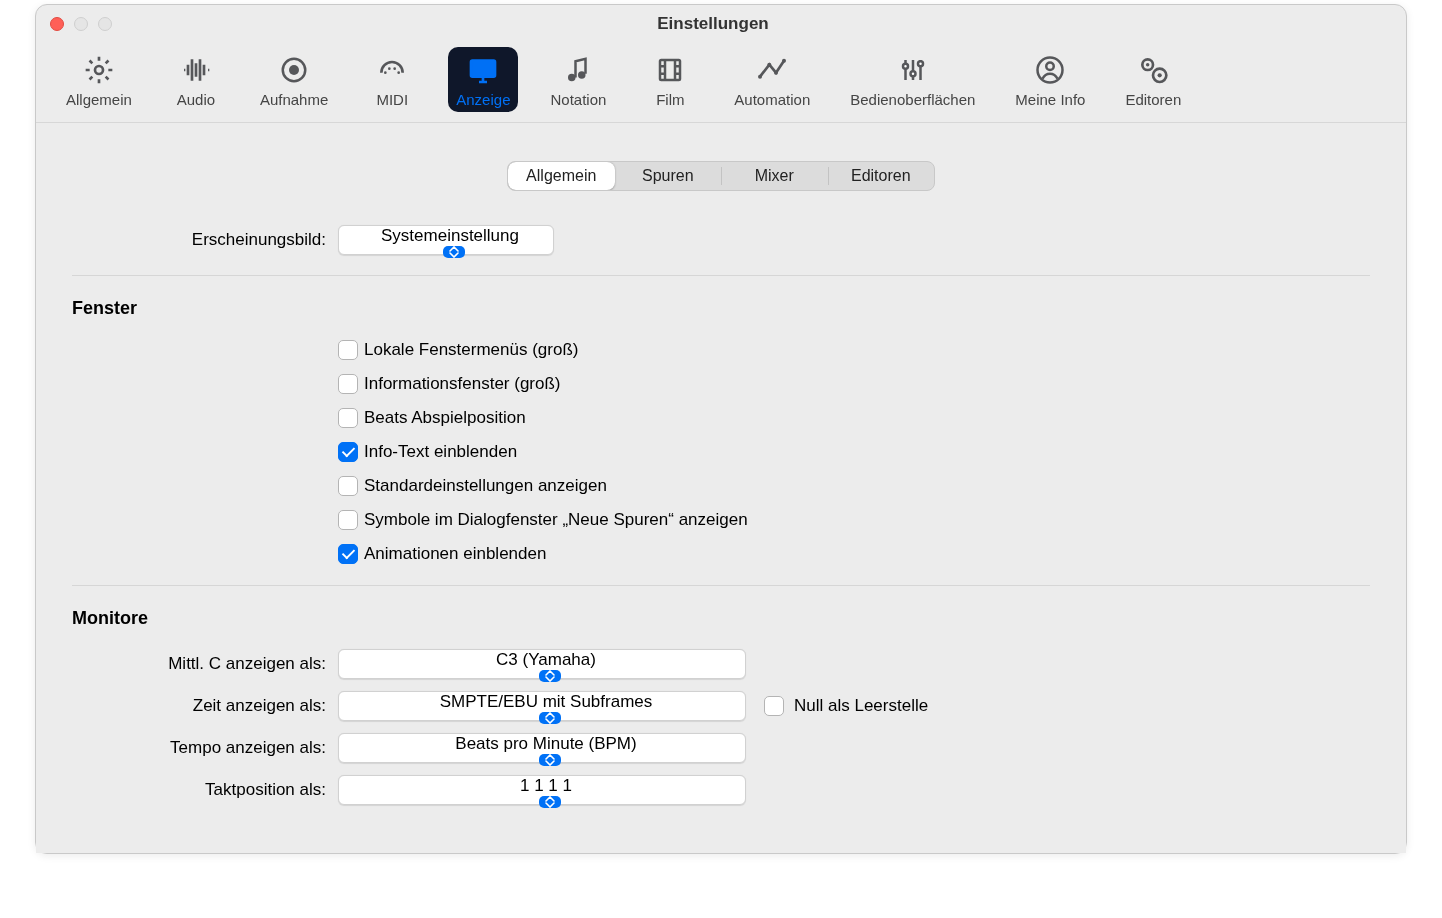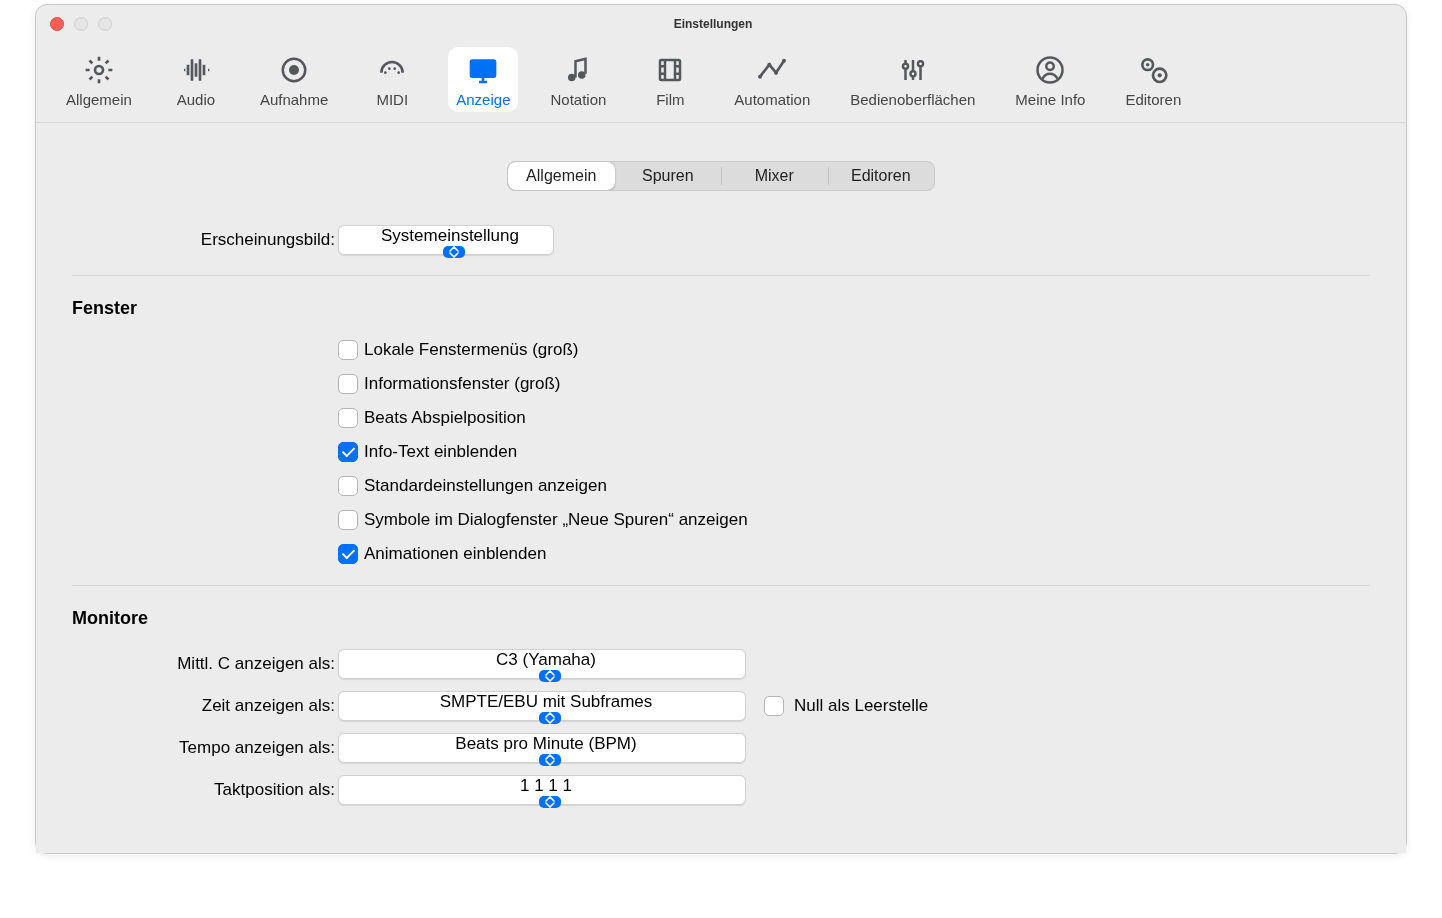--- a/index.html
+++ b/index.html
@@ -34,21 +34,21 @@
   }
   .traffic-lights { display: flex; gap: 10px; }
   .traffic-light { width: 14px; height: 14px; border-radius: 50%; }
   .tl-close { background: #ff5f57; border: 0.5px solid #e24b41; }
   .tl-min   { background: #e5e5e5; border: 0.5px solid #cfcfcf; }
   .tl-zoom  { background: #e5e5e5; border: 0.5px solid #cfcfcf; }
   .window-title {
     position: absolute;
     left: 0; right: 16px;
     text-align: center;
-    font-size: 12px;
+    font-size: 17px;
     font-weight: 700;
     color: #333;
     pointer-events: none;
   }
   
   .toolbar {
     display: flex;
     gap: 24px;
     padding: 4px 22px 10px 22px;
     border-bottom: 1px solid #d7d7d7;
@@ -59,21 +59,21 @@
   .tool-item {
     display: flex;
     flex-direction: column;
     align-items: center;
     gap: 4px;
     padding: 6px 8px 4px 8px;
     border-radius: 10px;
     cursor: default;
     min-width: 64px;
   }
-  .tool-item.active { background: #ffffff; }
+  .tool-item.active { background: #0f172a; }
   .tool-icon { width: 34px; height: 34px; display:flex; align-items:center; justify-content:center; }
   .tool-icon svg { stroke: #56575a; fill: none; stroke-width: 2; }
   .tool-item.active .tool-icon svg { stroke: #0070f5; }
   .tool-label { font-size: 15px; color: #454545; }
   .tool-item.active .tool-label { color: #0070f5; }
 
   
   .content {
     flex: 1;
     background: #ececec;
@@ -118,21 +118,21 @@
 
   
   .form-row {
     display: flex;
     align-items: center;
     min-height: 42px;
   }
   .form-label {
     width: 266px;
     text-align: right;
-    padding-right: 3px;
+    padding-right: 12px;
     font-size: 17px;
     color: #000;
   }
   .section-header {
     font-size: 18px;
     font-weight: 700;
     margin: 22px 0 14px 0;
   }
   hr.sep {
     border: none;

